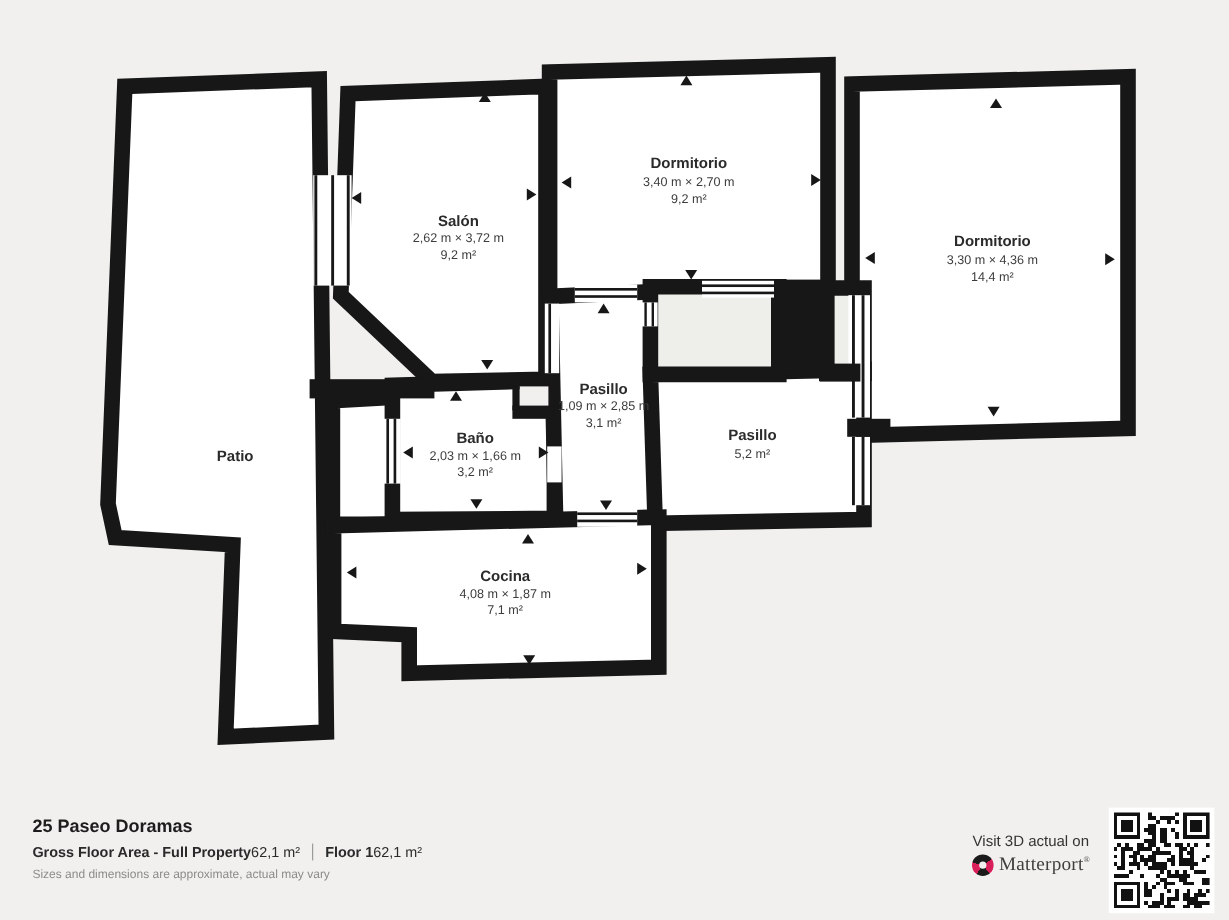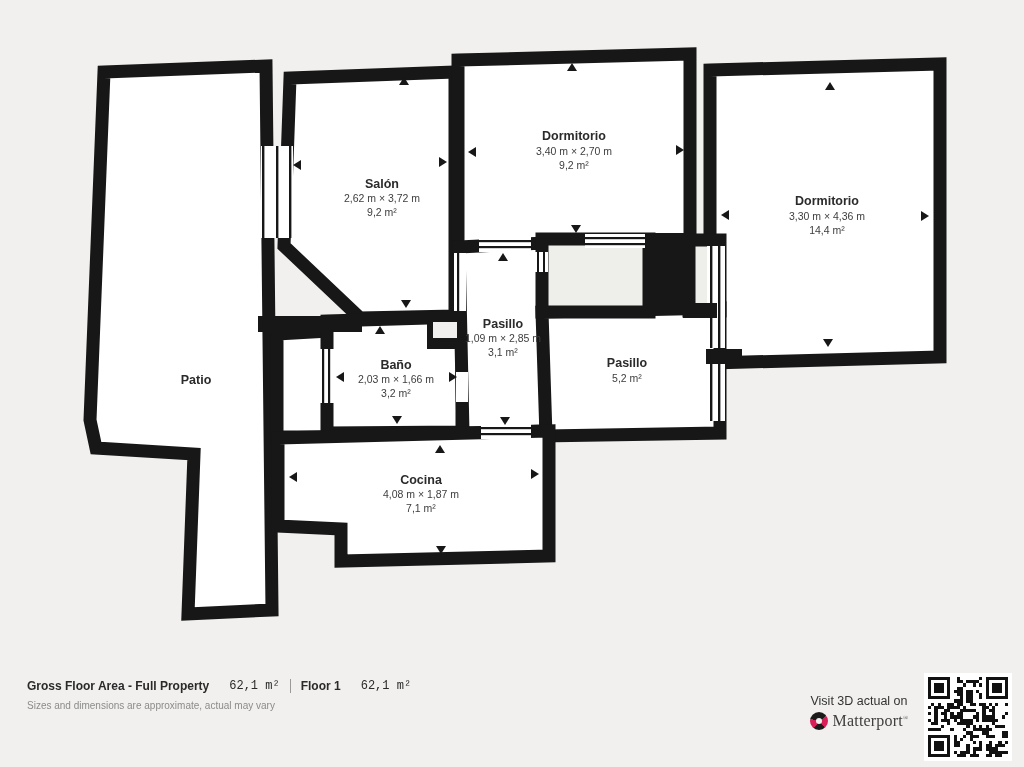--- a/index.html
+++ b/index.html
@@ -21,21 +21,21 @@
   .report-badge {
     display:inline-flex; align-items:center; gap:8px;
     background:#1d1c1a; color:#fff;
     padding:5px 12px 5px 8px; border-radius:2px;
     font-size:12.5px; font-weight:bold; letter-spacing:.1px;
     height:26px;
   }
   .address { margin-top:7px; font-size:15px; font-weight:bold; color:#1d1d1d; }
   .gfa-line { margin-top:6px; font-size:12px; color:#2a2a2a; display:flex; }
   .gfa-line b { font-weight:bold; }
-  .gfa-line .val { margin-left:20px;font-family:Liberation Mono, monospace; }
+  .gfa-line .val { margin-left:0; }
   .vdivider { display:inline-block; width:1px; height:14px; background:#9a9a9a; margin:0 10px; }
   .disclaimer { margin-top:7px; font-size:10px; color:#8b8b8b; }
 
   .cta-block { position:absolute; left:796px; top:694px; width:126px; text-align:center; }
   .visit-text { font-size:12.5px; color:#333; }
   .brand-row { margin-top:4px; display:flex; align-items:center; justify-content:center; gap:5px; }
   .mp-mark {
     width:18px; height:18px; border-radius:50%;
     background:conic-gradient(#1b1b1b 0 55deg,#d81f5a 55deg 140deg,#1b1b1b 140deg 215deg,#d81f5a 215deg 285deg,#1b1b1b 285deg 360deg);
     position:relative;
@@ -225,20 +225,21 @@
     <text class="room-name" x="627" y="367">Pasillo</text>
     <text class="room-area" x="627" y="382">5,2 m²</text>
 
     <text class="room-name" x="421" y="484">Cocina</text>
     <text class="room-dims" x="421" y="498">4,08 m × 1,87 m</text>
     <text class="room-area" x="421" y="512">7,1 m²</text>
   </g>
 </svg>
 
 <div class="footer-left">
+  <div class="address">25 Paseo Doramas</div>
   <div class="gfa-line">
     <b>Gross Floor Area - Full Property</b>
     <span class="val">62,1 m²</span>
     <span class="vdivider"></span>
     <b>Floor 1</b>
     <span class="val">62,1 m²</span>
   </div>
   <div class="disclaimer">Sizes and dimensions are approximate, actual may vary</div>
 </div>
 

